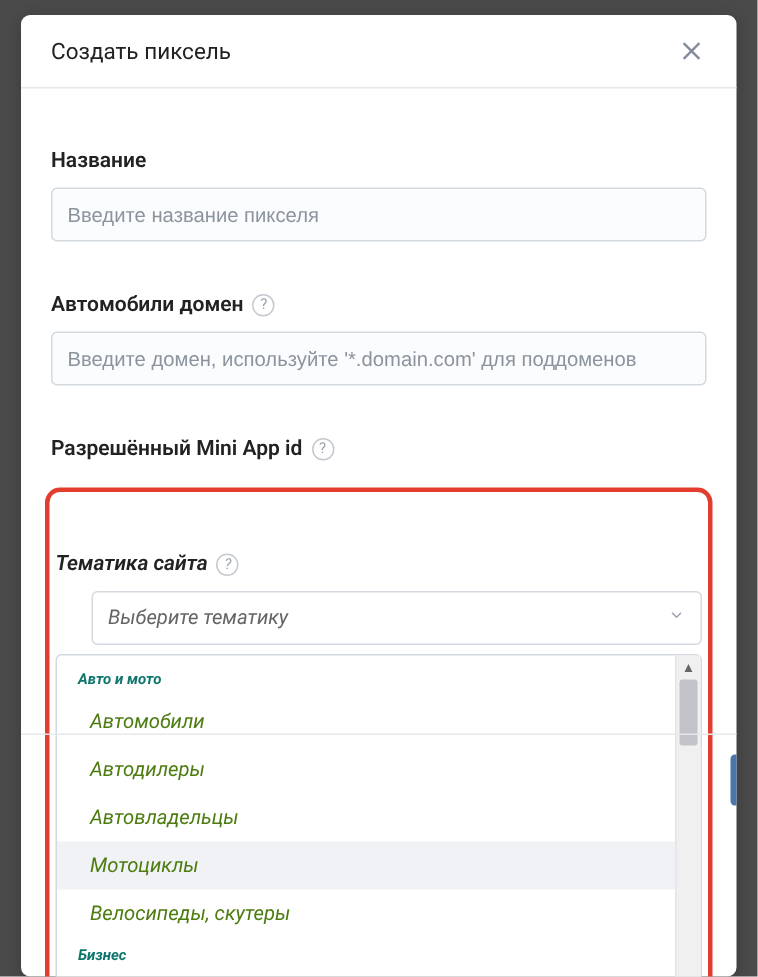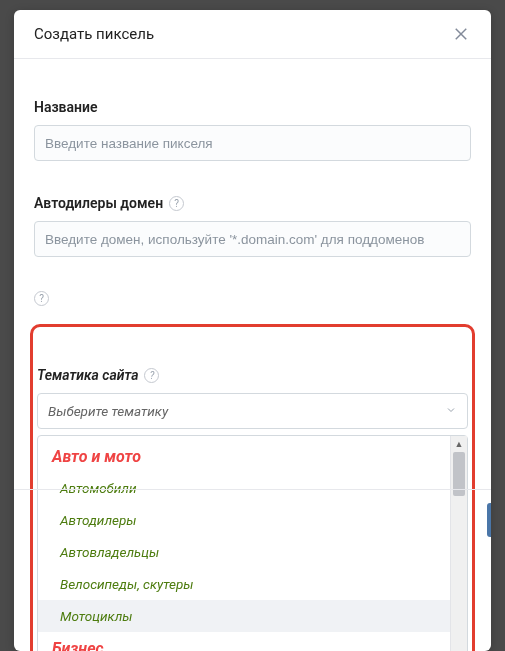--- a/index.html
+++ b/index.html
@@ -61,41 +61,42 @@
     border: 1px solid #d3d9de;
     border-radius: 4px;
     padding: 0 10px;
     display: flex;
     align-items: center;
     justify-content: space-between;
     font-size: 13.5px;
     color: #656565;
     background: #fff;
     cursor: pointer;
+    margin-left: 24px;
   }
   .chevron { color: #99a2ad; }
   .chevron svg { width: 12px; height: 12px; }
   .dropdown {
     margin-top: 6px;
     border: 1px solid #d3d9de;
     border-radius: 4px;
     background: #fff;
     position: relative;
     height: 238px;
     display: flex;
   }
   .dropdown-list {
     flex: 1;
     overflow: hidden;
     padding: 4px 0;
   }
   .dd-group {
-    font-size: 16px;
+    font-size: 10px;
     font-weight: 700;
-    color: #ef4444;
+    color: #0f766e;
     padding: 7px 14px 6px 14px;
   }
   .dd-item {
     font-size: 13.5px;
     color: #4d7c0f;
     padding: 8px 14px 8px 22px;
     cursor: pointer;
   }
   .dd-item.hover { background: #f0f2f5; }
   .scrollbar-track {
@@ -149,28 +150,29 @@
 
   <div class="modal-body">
 
     <div class="field">
       <div class="field-label">Название</div>
       <input class="text-input" type="text" placeholder="Введите название пикселя" style="">
     </div>
 
     <div class="field">
       <div class="field-label">
-        <span>Автодилеры домен</span>
+        <span>Автомобили домен</span>
         <span class="help">?</span>
       </div>
       <input class="text-input" type="text" placeholder="Введите домен, используйте '*.domain.com' для поддоменов" style="">
     </div>
 
     <div class="field">
       <div class="field-label">
+        <span>Разрешённый Mini App id</span>
         <span class="help">?</span>
       </div>
     </div>
 
     <div class="highlight-box">
       <div>
         <div class="field-label">
           <span>Тематика сайта</span>
           <span class="help">?</span>
         </div>
@@ -182,22 +184,22 @@
               </svg>
           </span>
         </div>
 
         <div class="dropdown">
           <div class="dropdown-list" id="dropdown-list">
               <div class="dd-group">Авто и мото</div>
               <div class="dd-item">Автомобили</div>
               <div class="dd-item">Автодилеры</div>
               <div class="dd-item">Автовладельцы</div>
+              <div class="dd-item hover">Мотоциклы</div>
               <div class="dd-item">Велосипеды, скутеры</div>
-              <div class="dd-item hover">Мотоциклы</div>
               <div class="dd-group">Бизнес</div>
               <div class="dd-item">IT услуги</div>
             </div>
           <div class="scrollbar-track">
             <div class="sb-btn">▲</div>
             <div class="sb-thumb"></div>
             <div class="sb-btn" style="position:absolute;bottom:0;">▼</div>
           </div>
         </div>
       </div>

